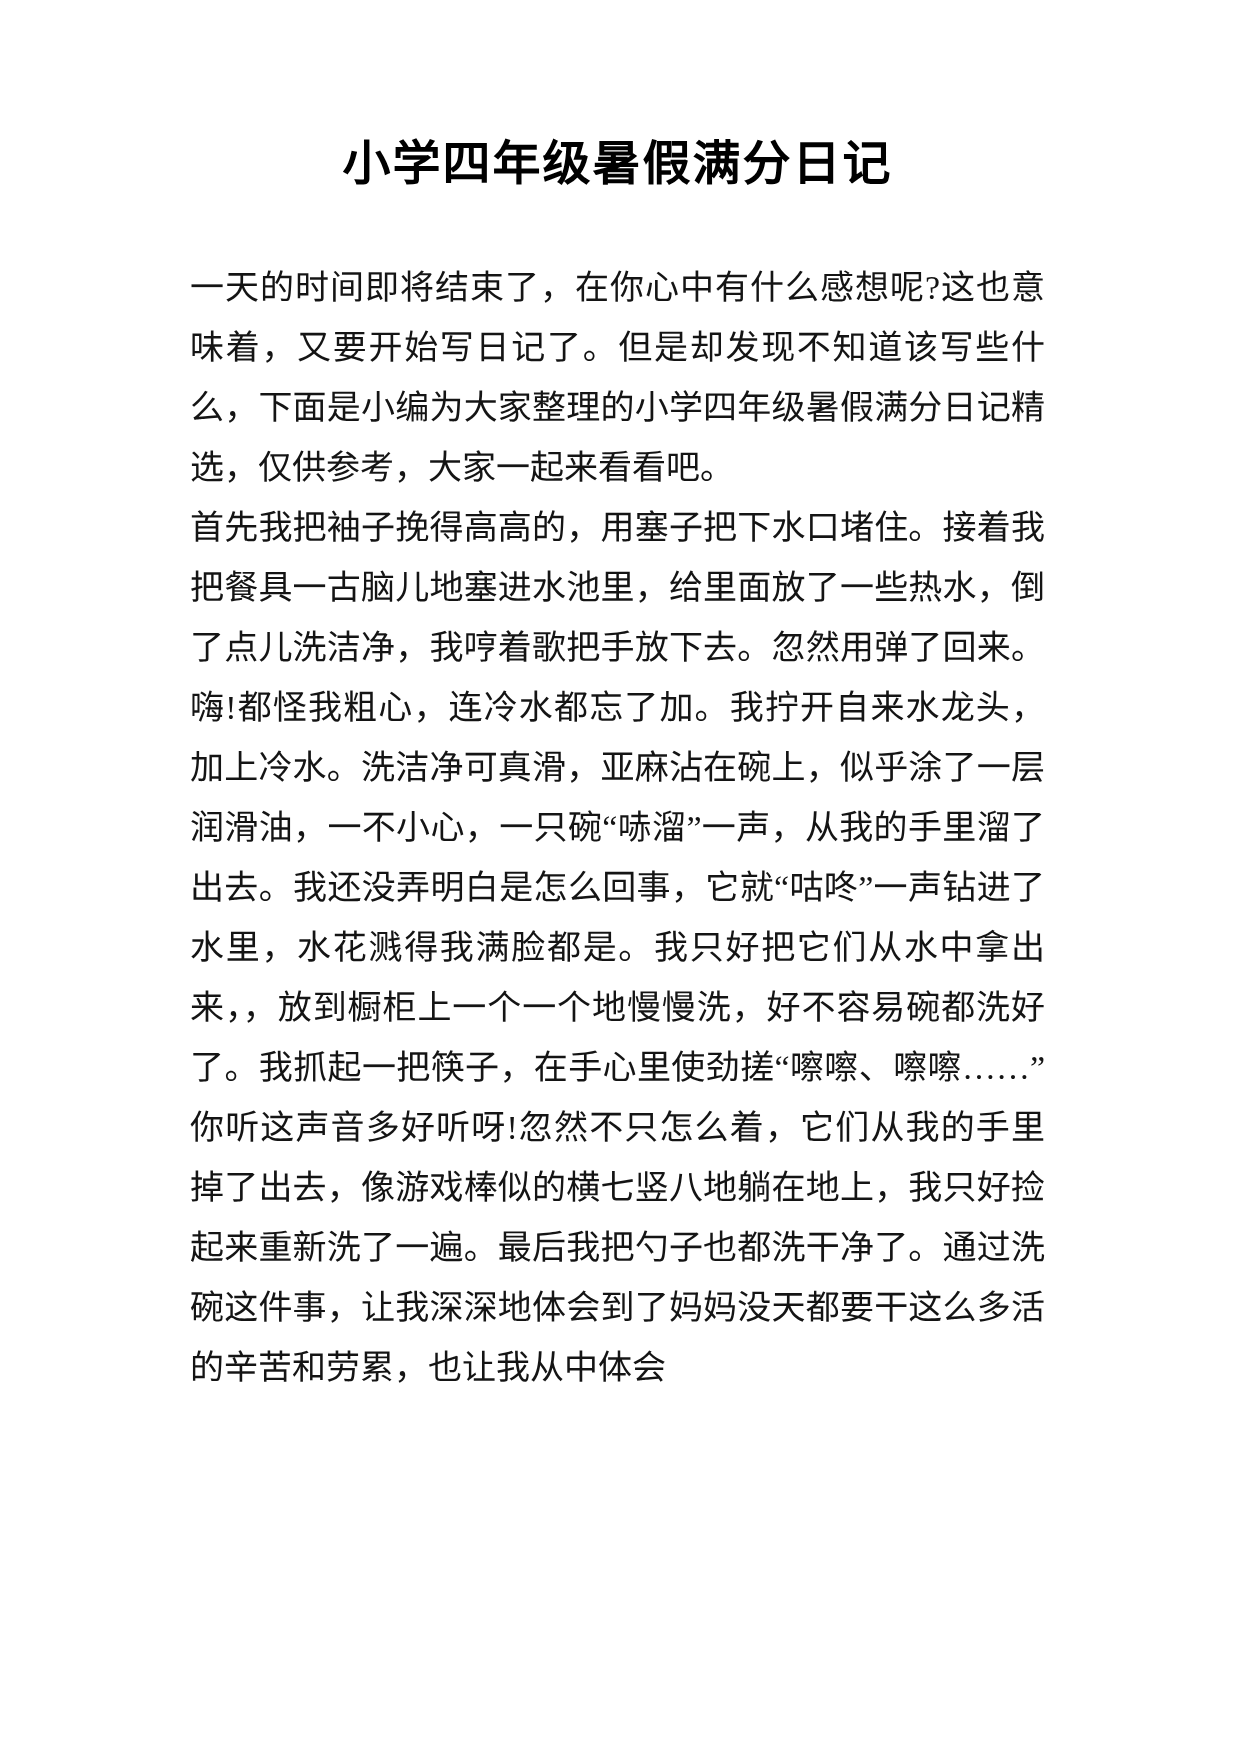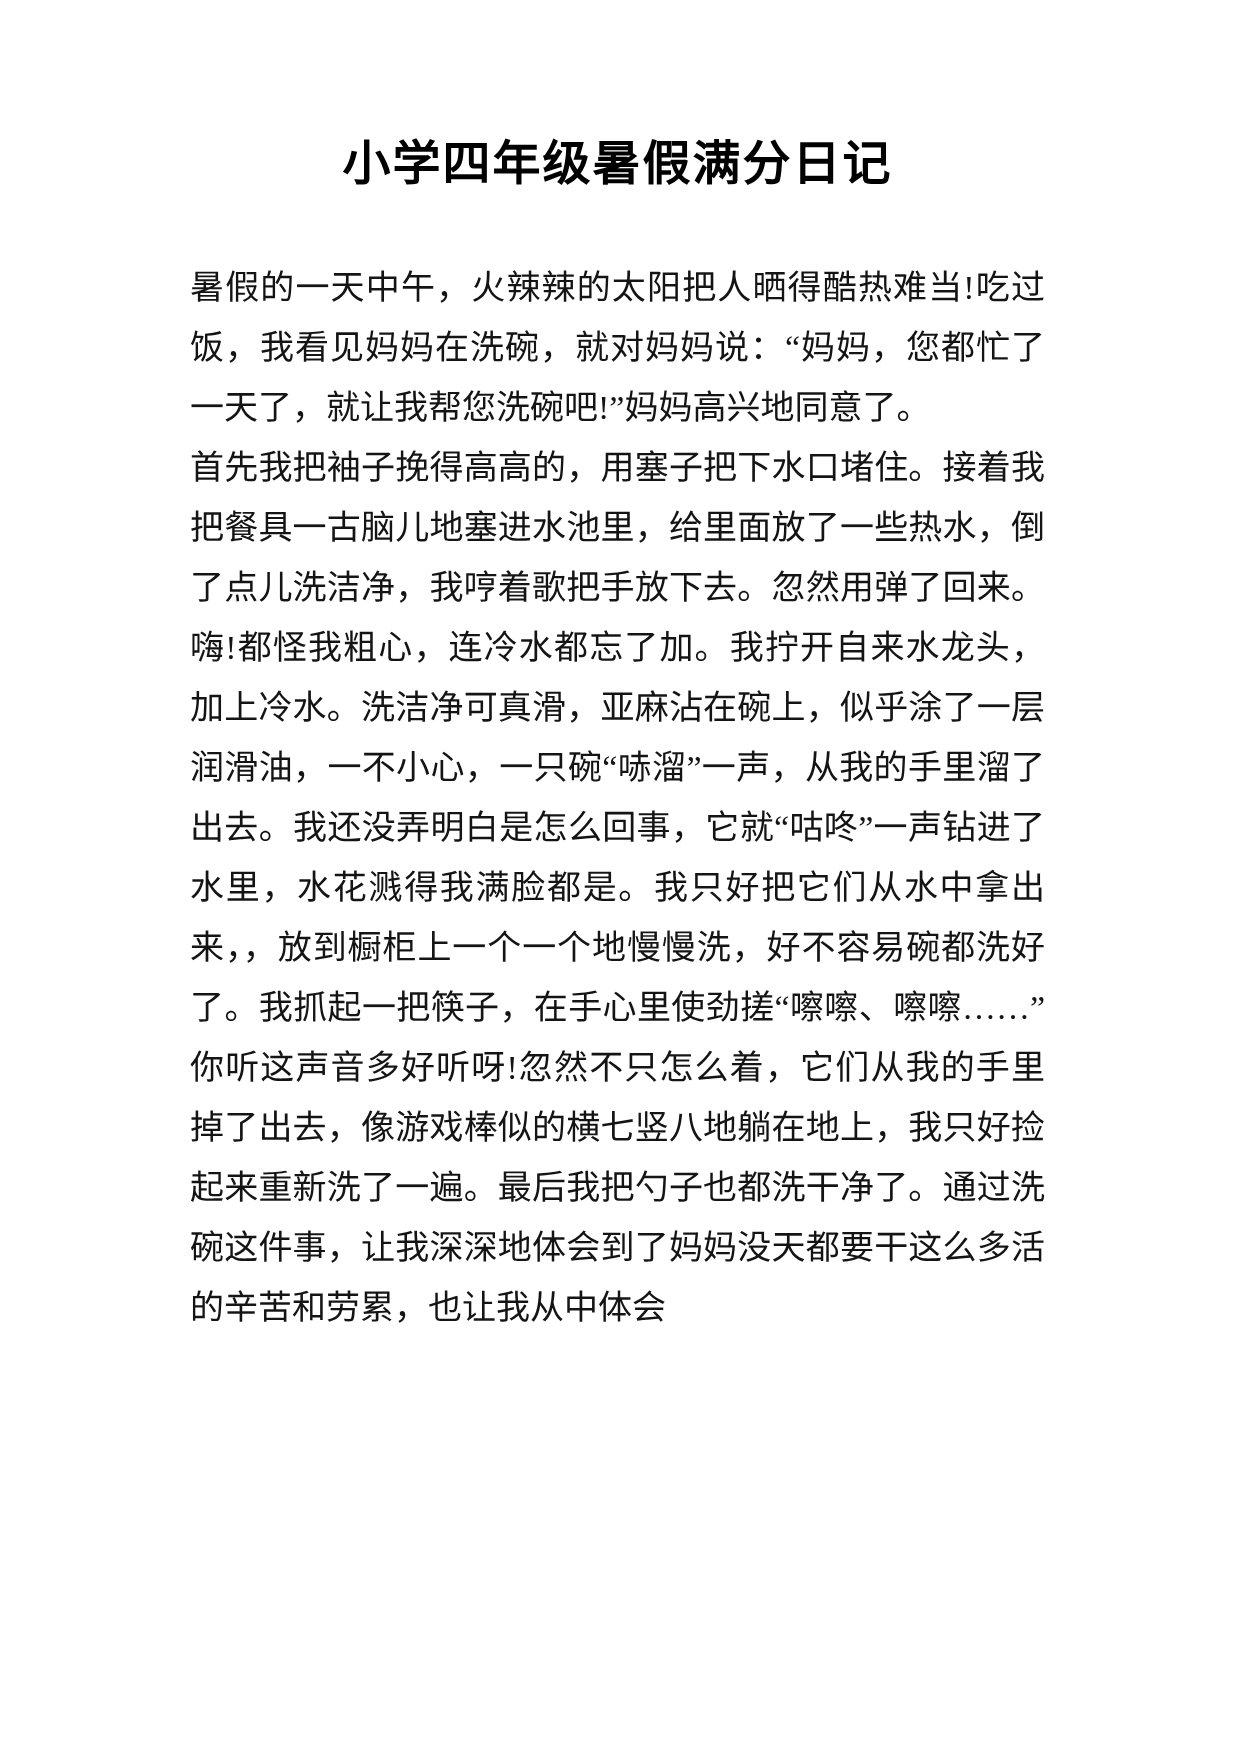--- a/index.html
+++ b/index.html
@@ -49,16 +49,16 @@
     text-align: justify;
     text-justify: inter-character;
   }
 </style>
 </head>
 <body>
 
 <div class="page">
   <h1 class="doc-title">小学四年级暑假满分日记</h1>
   <div class="article-body">
-      <p class="para">暑假的一天中午，火辣辣的太阳把人晒得酷热难当!吃过饭，我看见妈妈在洗碗，就对妈妈说：“妈妈，您都忙了一天了，就让我帮您洗碗吧!”妈妈高兴地同意了。</p>
+      <p class="para">一天的时间即将结束了，在你心中有什么感想呢?这也意味着，又要开始写日记了。但是却发现不知道该写些什么，下面是小编为大家整理的小学四年级暑假满分日记精选，仅供参考，大家一起来看看吧。</p>
       <p class="para">首先我把袖子挽得高高的，用塞子把下水口堵住。接着我把餐具一古脑儿地塞进水池里，给里面放了一些热水，倒了点儿洗洁净，我哼着歌把手放下去。忽然用弹了回来。嗨!都怪我粗心，连冷水都忘了加。我拧开自来水龙头，加上冷水。洗洁净可真滑，亚麻沾在碗上，似乎涂了一层润滑油，一不小心，一只碗“哧溜”一声，从我的手里溜了出去。我还没弄明白是怎么回事，它就“咕咚”一声钻进了水里，水花溅得我满脸都是。我只好把它们从水中拿出来，，放到橱柜上一个一个地慢慢洗，好不容易碗都洗好了。我抓起一把筷子，在手心里使劲搓“嚓嚓、嚓嚓……”你听这声音多好听呀!忽然不只怎么着，它们从我的手里掉了出去，像游戏棒似的横七竖八地躺在地上，我只好捡起来重新洗了一遍。最后我把勺子也都洗干净了。通过洗碗这件事，让我深深地体会到了妈妈没天都要干这么多活的辛苦和劳累，也让我从中体会</p>
     </div>
 </div>
 
 </body></html>

